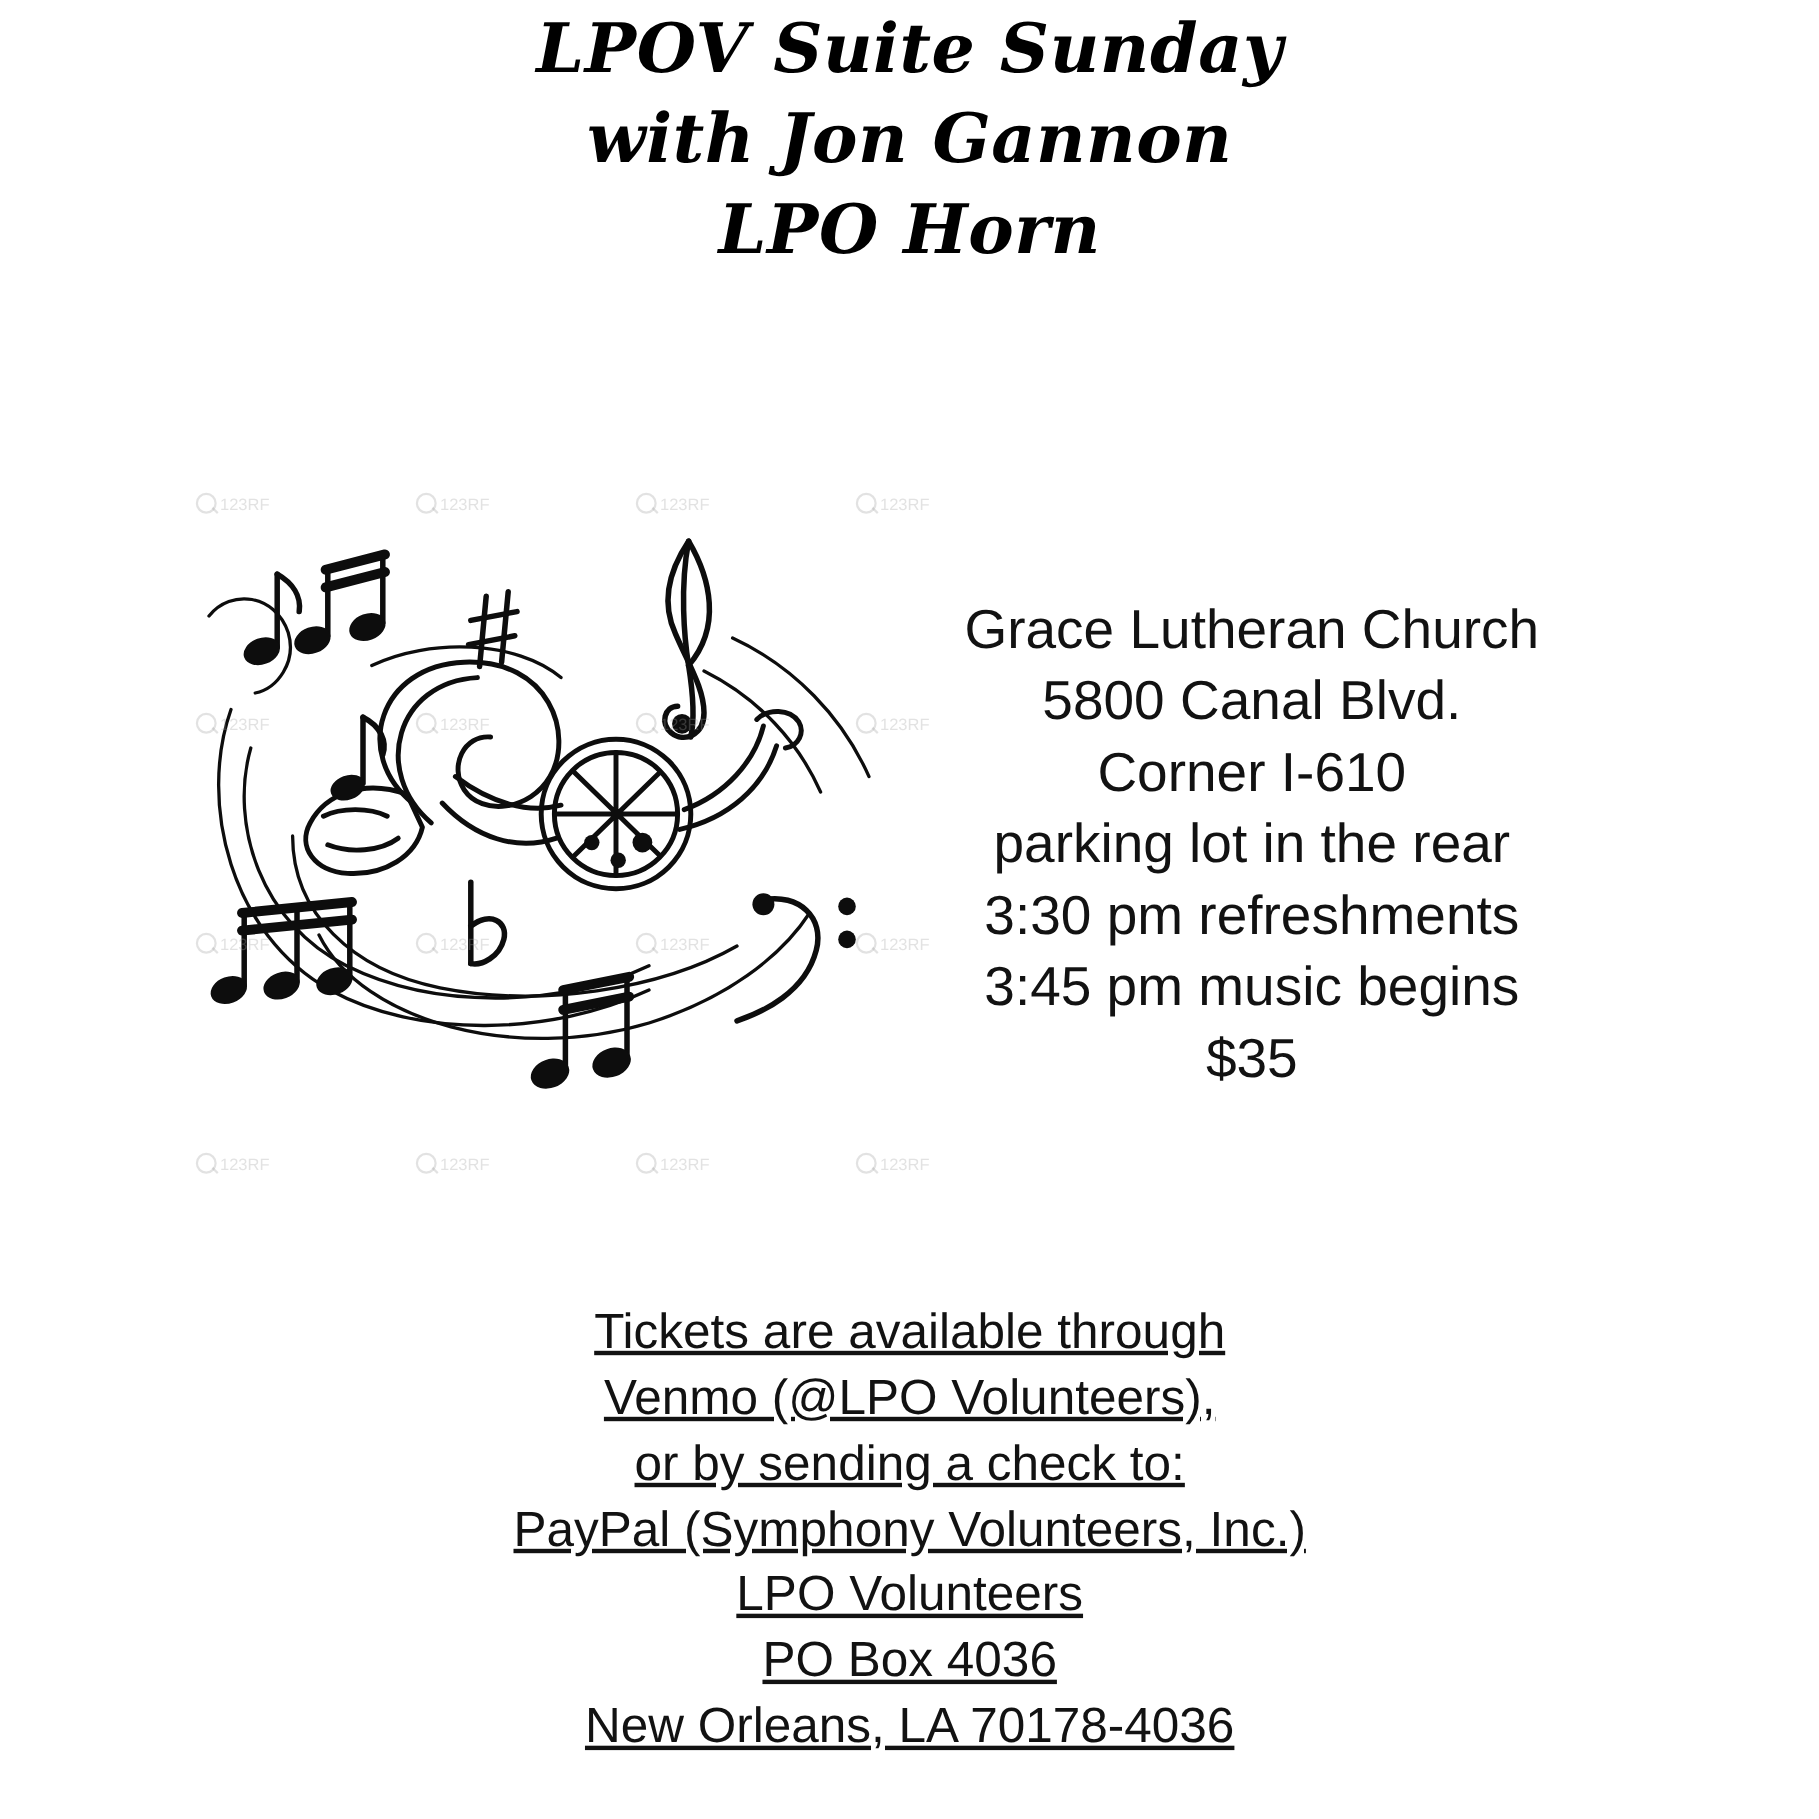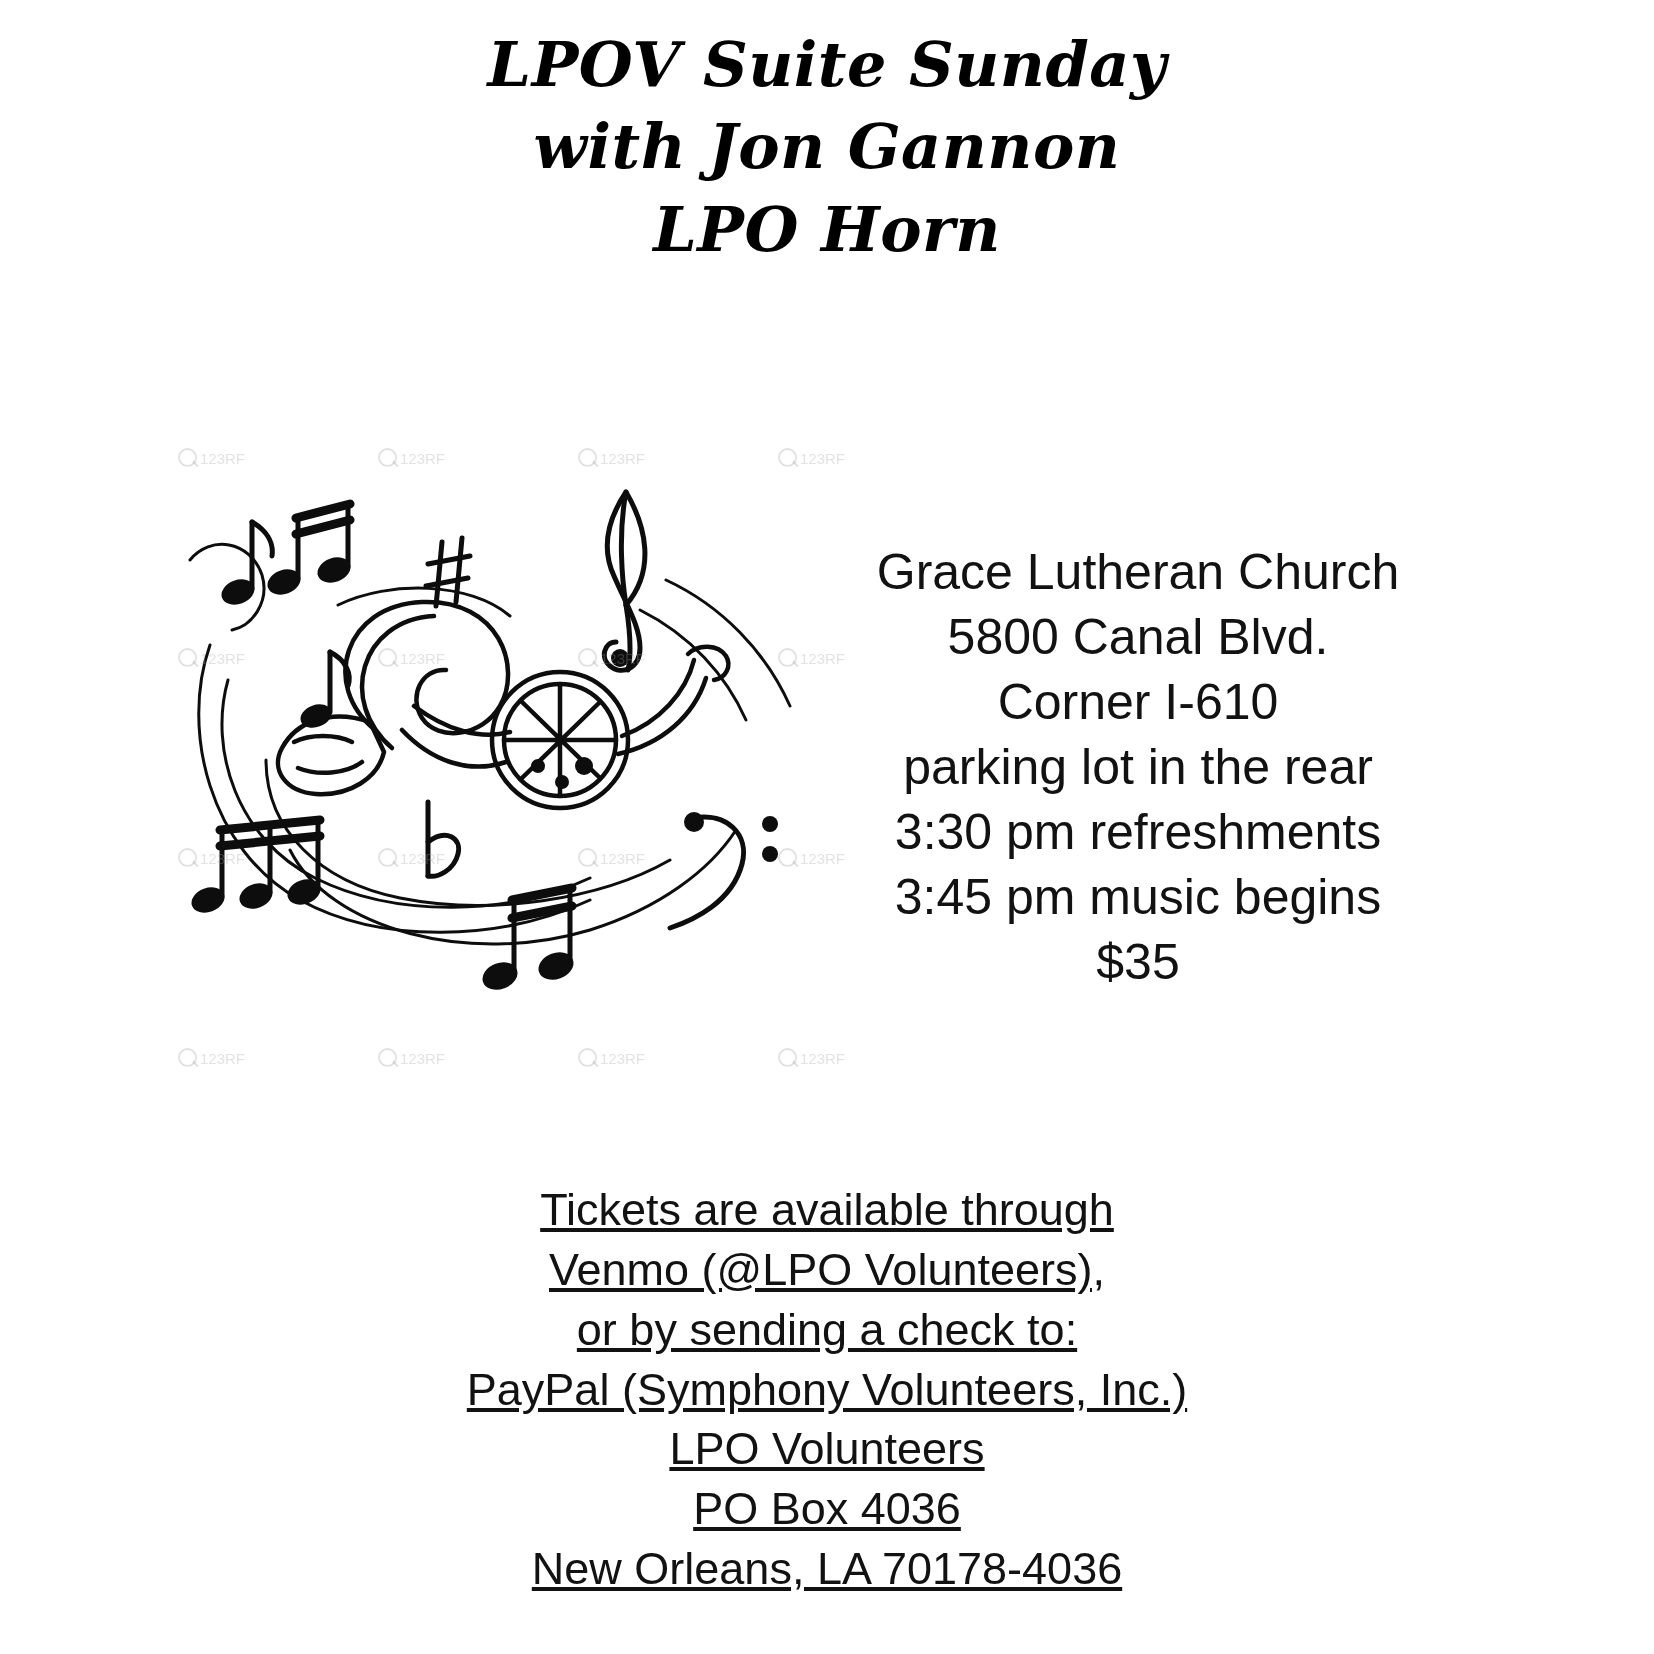--- a/index.html
+++ b/index.html
@@ -12,21 +12,21 @@
     height: 1654px;
     position: relative;
     font-family: "Liberation Sans", sans-serif;
     color: #1a1a1a;
     overflow: hidden;
   }
 
   
   .heading {
     position: absolute;
-    top: 24px;
+    top: 3px;
     left: 0;
     width: 100%;
     text-align: center;
     font-family: "DejaVu Serif", serif;
     font-style: italic;
     font-weight: 700;
     font-size: 62px;
     line-height: 1.33;
     letter-spacing: 0.5px;
     color: #000000;

